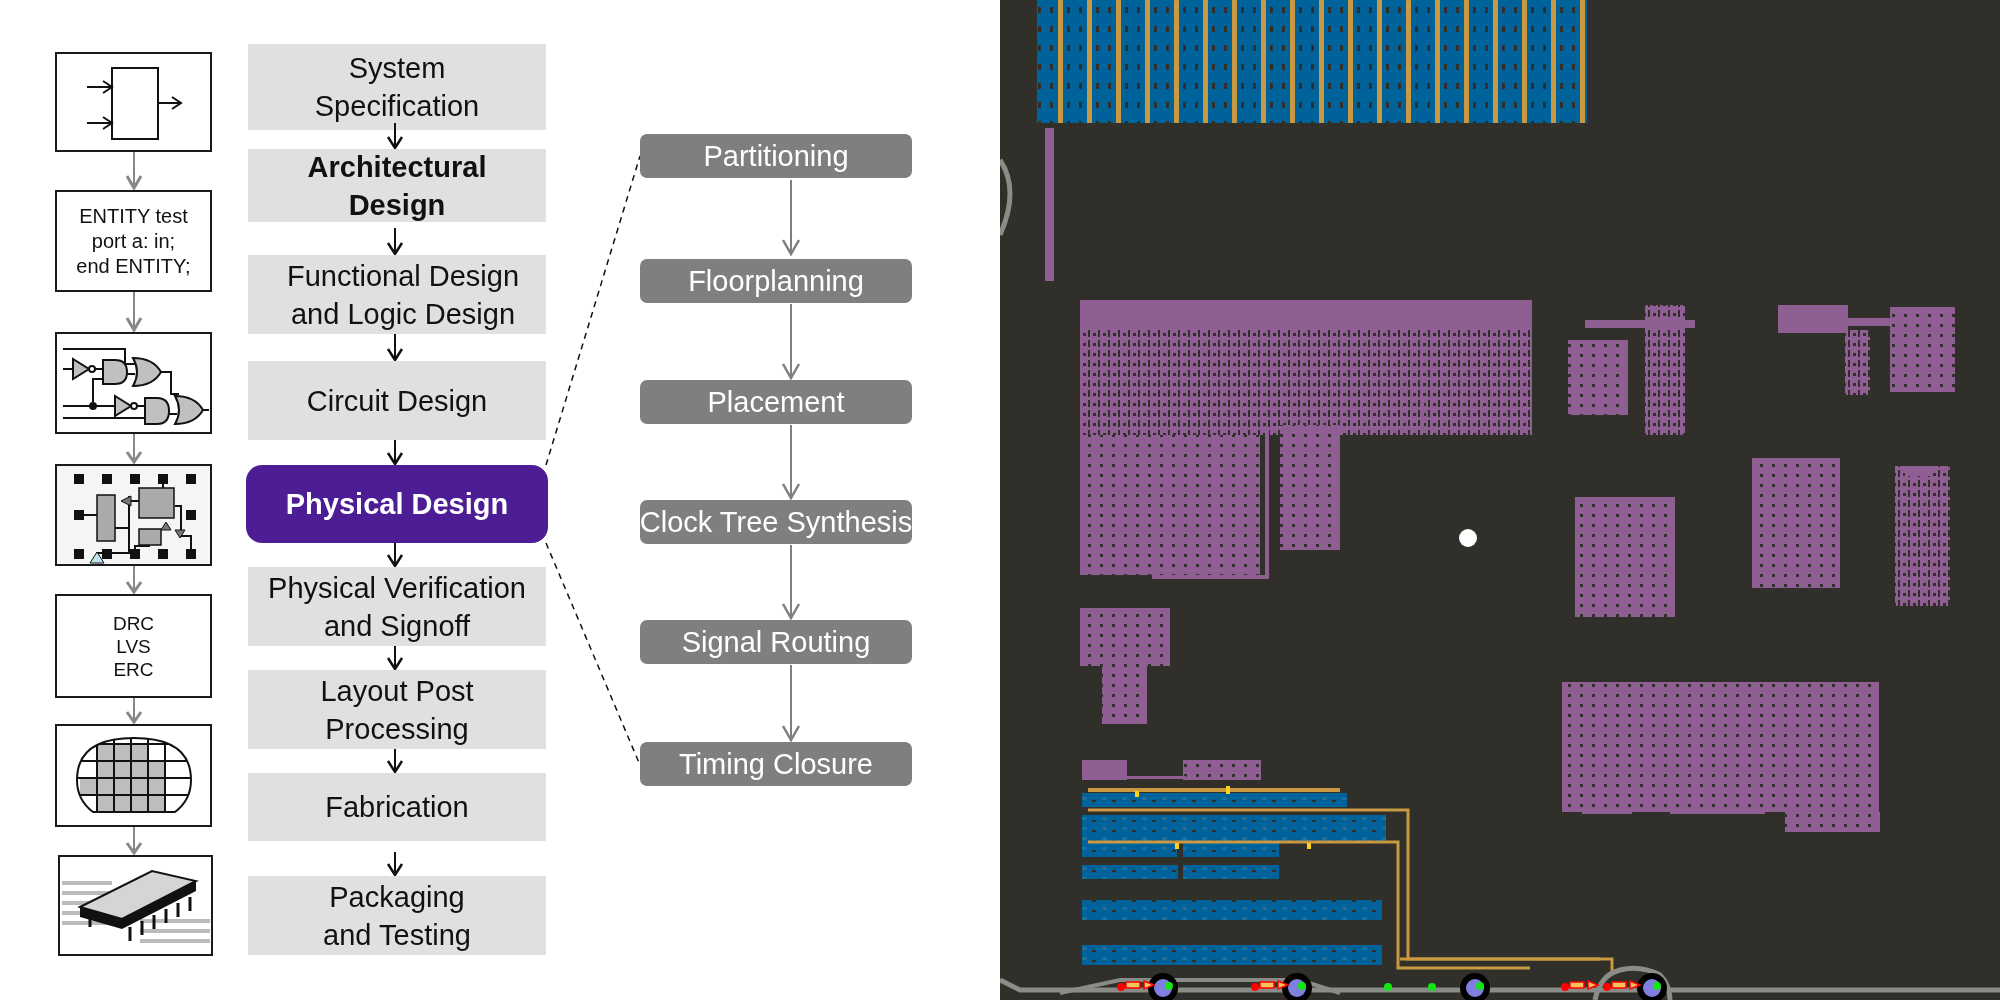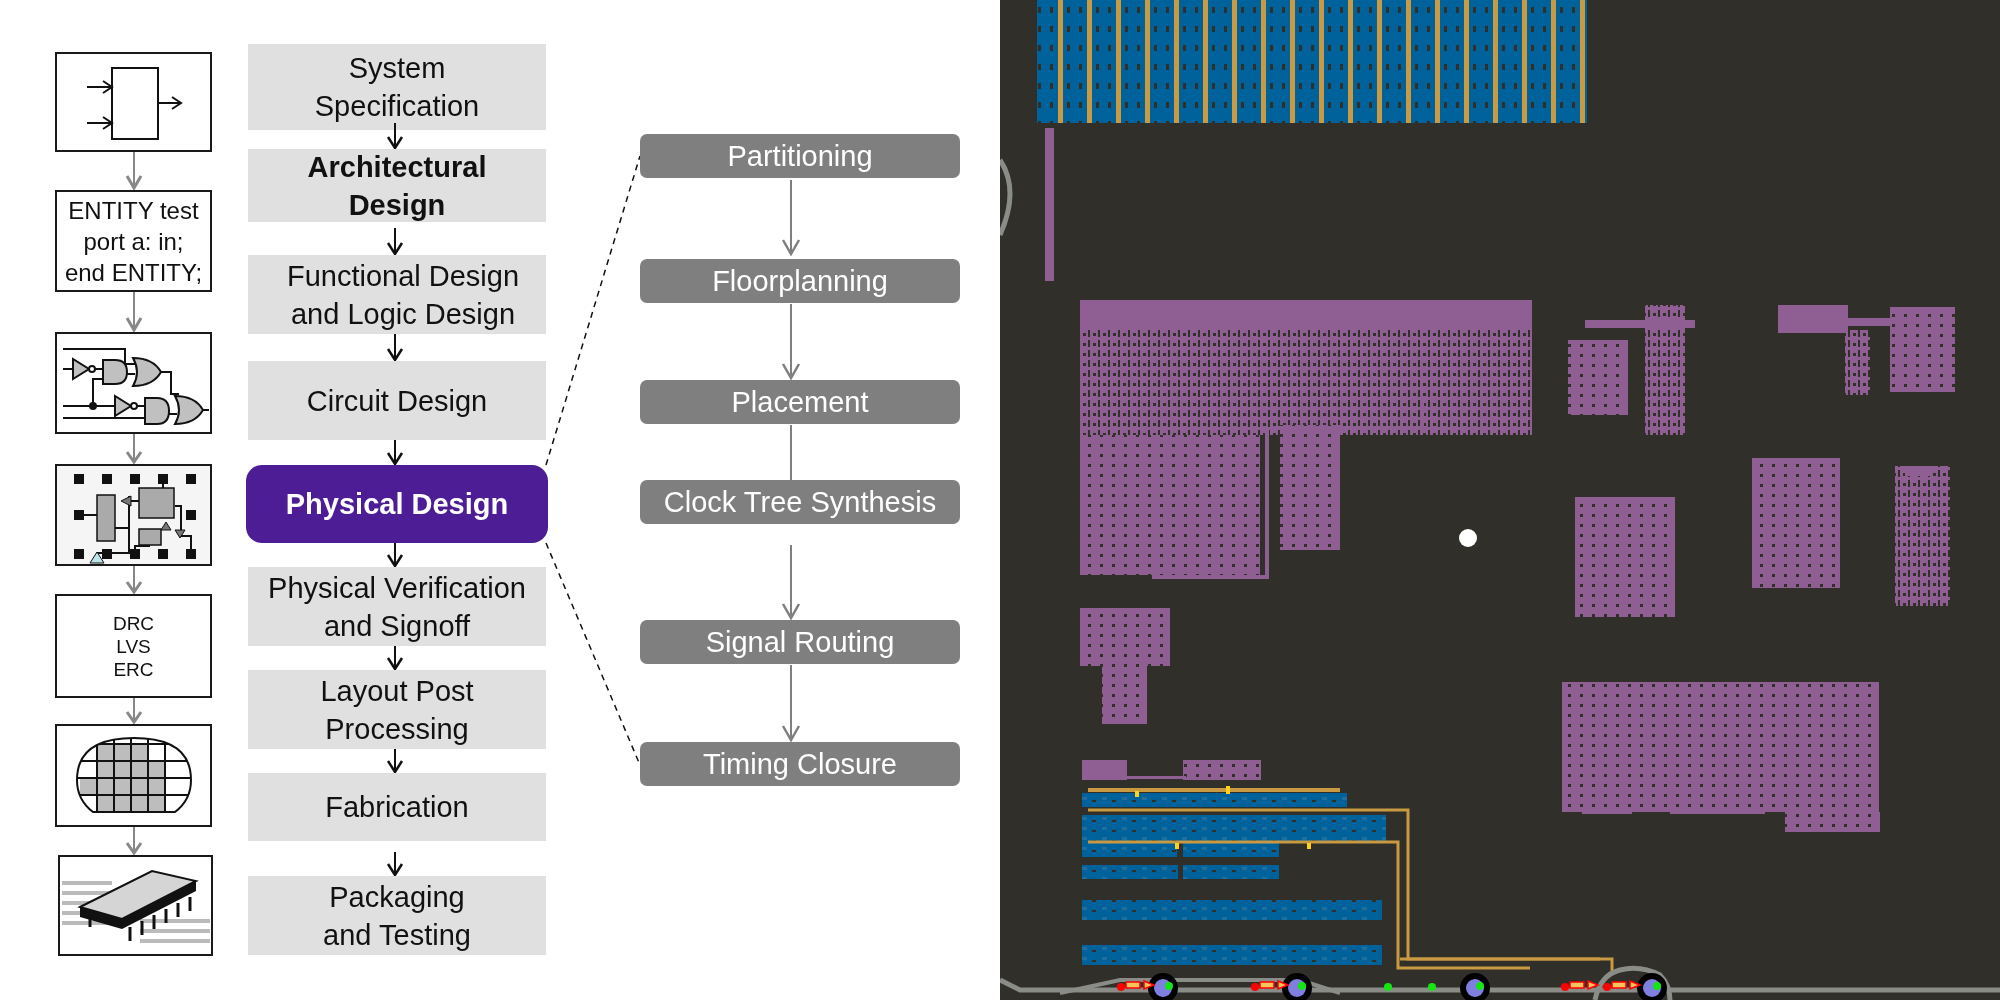--- a/index.html
+++ b/index.html
@@ -7,41 +7,41 @@
   body { position: relative; font-family: "Liberation Sans", sans-serif; }
 
   
   .icon-box {
     position: absolute; left: 55px; width: 157px;
     border: 2px solid #1a1a1a; background: #fff;
     display: flex; align-items: center; justify-content: center;
   }
   .icon-box svg { display: block; }
   .icon-text {
-    font-size: 24px; line-height: 31px; text-align: center; color: #111;
+    font-size: 20px; line-height: 25px; text-align: center; color: #111;
     white-space: pre-line;
   }
   .gray-arrow { position: absolute; left: 124px; width: 20px; }
 
   
   .step {
     position: absolute; left: 248px; width: 298px;
     background: #e0e0e0; color: #111;
     display: flex; align-items: center; justify-content: center; text-align: center;
     font-size: 29px; line-height: 38px; white-space: pre-line;
   }
   .step.active {
     background: #4c1d95; color: #fff; font-weight: bold;
     border-radius: 16px; left: 246px; width: 302px;
   }
   .black-arrow { position: absolute; left: 386px; width: 18px; }
 
   
   .sub-step {
-    position: absolute; left: 640px; width: 320px; height: 44px;
+    position: absolute; left: 640px; width: 272px; height: 44px;
     background: #7f7f7f; color: #fff; border-radius: 7px;
     display: flex; align-items: center; justify-content: center;
     font-size: 29px; white-space: nowrap;
   }
   .sub-arrow { position: absolute; left: 780px; width: 22px; }
 
   .dashes { position: absolute; left: 0; top: 0; pointer-events: none; }
 
   
   .layout {
@@ -329,21 +329,21 @@
 </svg>
 
 <div class="sub-step" style="top:380px;">
   <span>Placement</span>
 </div>
 <svg class="sub-arrow" style="top:424px;height:76px;" viewBox="0 0 22 76">
   <line x1="11" y1="1" x2="11" y2="74" stroke="#7f7f7f" stroke-width="2"></line>
   <path d="M3 60 L11 74 L19 60" fill="none" stroke="#7f7f7f" stroke-width="2.5"></path>
 </svg>
 
-<div class="sub-step" style="top:480px;">
+<div class="sub-step" style="top:500px;">
   <span>Clock Tree Synthesis</span>
 </div>
 <svg class="sub-arrow" style="top:544px;height:76px;" viewBox="0 0 22 76">
   <line x1="11" y1="1" x2="11" y2="74" stroke="#7f7f7f" stroke-width="2"></line>
   <path d="M3 60 L11 74 L19 60" fill="none" stroke="#7f7f7f" stroke-width="2.5"></path>
 </svg>
 
 <div class="sub-step" style="top:620px;">
   <span>Signal Routing</span>
 </div>

